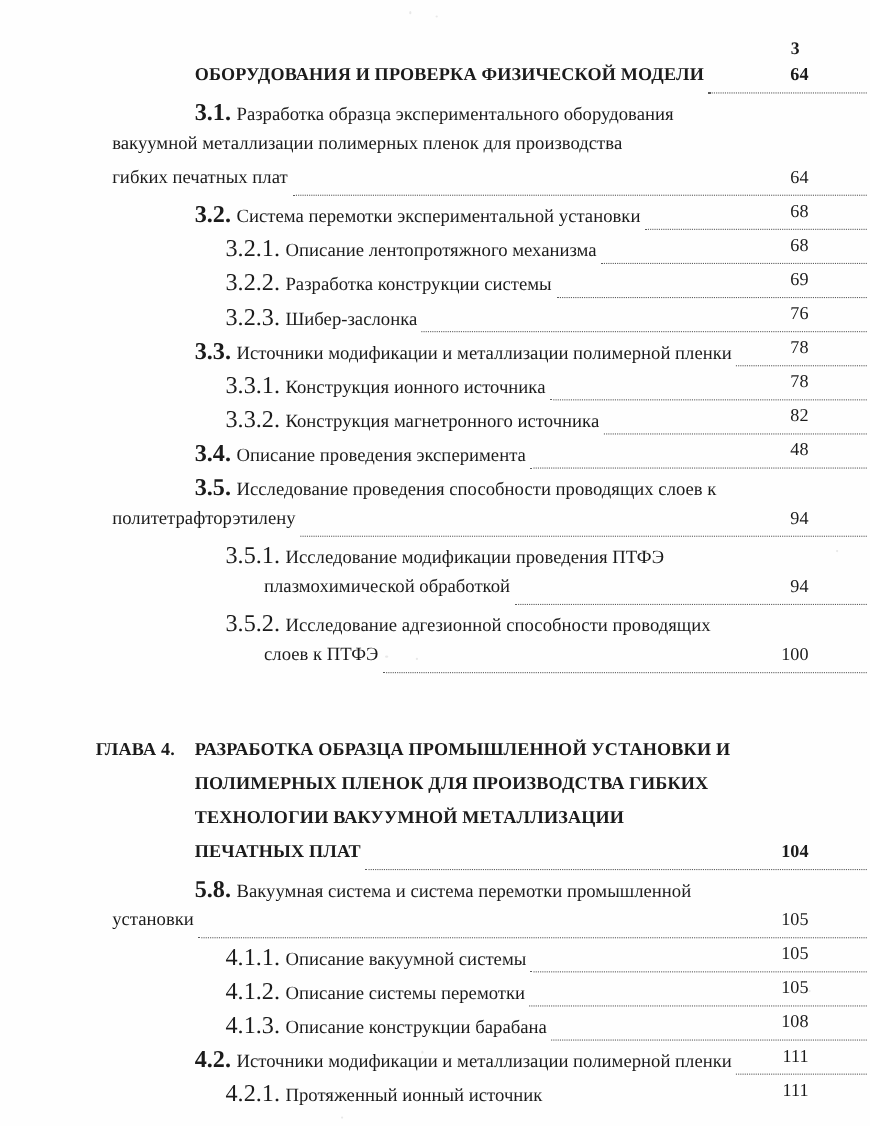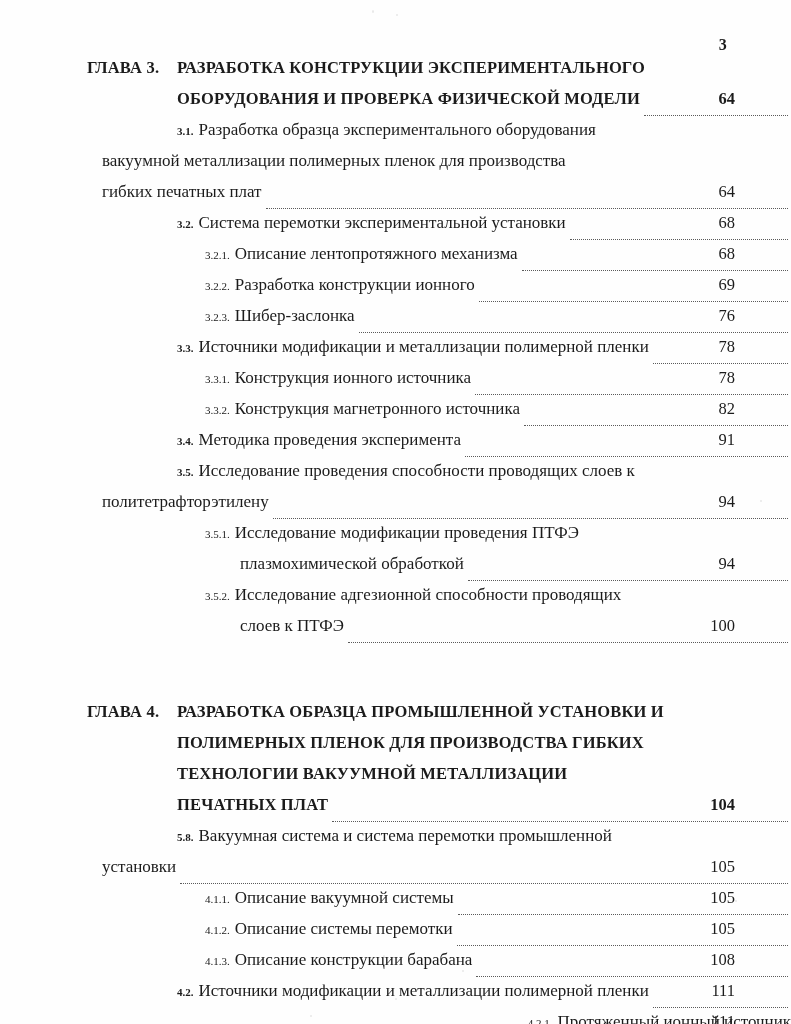--- a/index.html
+++ b/index.html
@@ -69,21 +69,21 @@
     white-space: nowrap;
   }
 
   .txt {
     white-space: nowrap;
     font-size: 17px;
   }
 
   .num {
     font-weight: bold;
-    font-size: 11px;
+    font-size: 22px;
     margin-right: 5px;
     white-space: nowrap;
   }
   .num.plain { font-weight: normal; }
 
   
   .leader {
     flex: 1 1 auto;
     min-width: 6px;
     align-self: flex-end;
@@ -101,41 +101,35 @@
     font-size: 16.5px;
     white-space: nowrap;
   }
   .pg.bold { font-weight: bold; }
 
   
   .lvl-chap  { padding-left: 177px; }
   .lvl-chap .txt { font-weight: bold; letter-spacing: .15px; font-size: 16.5px; }
   .lvl-sec   { padding-left: 177px; }
   .lvl-cont  { padding-left: 102px; }
-  .lvl-sub   { padding-left: 205px; justify-content: flex-end; }
+  .lvl-sub   { padding-left: 205px; }
   .lvl-subc  { padding-left: 240px; }
 
   .row .pg { right: 56px; font-family: Liberation Serif, serif; }
   .row      { padding-right: 0; }
 </style>
 </head>
 <body>
 
 <div id="page">
 
   <div class="folio">3</div>
 
   <div class="toc" id="toc">
       <div class="row lvl-chap">
-        <span class="lbl">ГЛАВА 3.</span>
-        <span class="txt">РАЗРАБОТКА КОНСТРУКЦИИ ЭКСПЕРИМЕНТАЛЬНОГО</span>
-        <span class="leader none"></span>
-        <span class="pg"></span>
-      </div>
-      <div class="row lvl-chap">
         <span class="txt">ОБОРУДОВАНИЯ И ПРОВЕРКА ФИЗИЧЕСКОЙ МОДЕЛИ</span>
         <span class="leader"></span>
         <span class="pg bold">64</span>
       </div>
       <div class="row lvl-sec">
         <span class="num">3.1.</span>
         <span class="txt">Разработка образца экспериментального оборудования</span>
         <span class="leader none"></span>
         <span class="pg"></span>
       </div>
@@ -156,21 +150,21 @@
         <span class="pg">68</span>
       </div>
       <div class="row lvl-sub">
         <span class="num plain">3.2.1.</span>
         <span class="txt">Описание лентопротяжного механизма</span>
         <span class="leader"></span>
         <span class="pg">68</span>
       </div>
       <div class="row lvl-sub">
         <span class="num plain">3.2.2.</span>
-        <span class="txt">Разработка конструкции ионного</span>
+        <span class="txt">Разработка конструкции системы</span>
         <span class="leader"></span>
         <span class="pg">69</span>
       </div>
       <div class="row lvl-sub">
         <span class="num plain">3.2.3.</span>
         <span class="txt">Шибер-заслонка</span>
         <span class="leader"></span>
         <span class="pg">76</span>
       </div>
       <div class="row lvl-sec">
@@ -186,23 +180,23 @@
         <span class="pg">78</span>
       </div>
       <div class="row lvl-sub">
         <span class="num plain">3.3.2.</span>
         <span class="txt">Конструкция магнетронного источника</span>
         <span class="leader"></span>
         <span class="pg">82</span>
       </div>
       <div class="row lvl-sec">
         <span class="num">3.4.</span>
-        <span class="txt">Методика проведения эксперимента</span>
-        <span class="leader"></span>
-        <span class="pg">91</span>
+        <span class="txt">Описание проведения эксперимента</span>
+        <span class="leader"></span>
+        <span class="pg">48</span>
       </div>
       <div class="row lvl-sec">
         <span class="num">3.5.</span>
         <span class="txt">Исследование проведения способности проводящих слоев к</span>
         <span class="leader none"></span>
         <span class="pg"></span>
       </div>
       <div class="row lvl-cont">
         <span class="txt">политетрафторэтилену</span>
         <span class="leader"></span>

